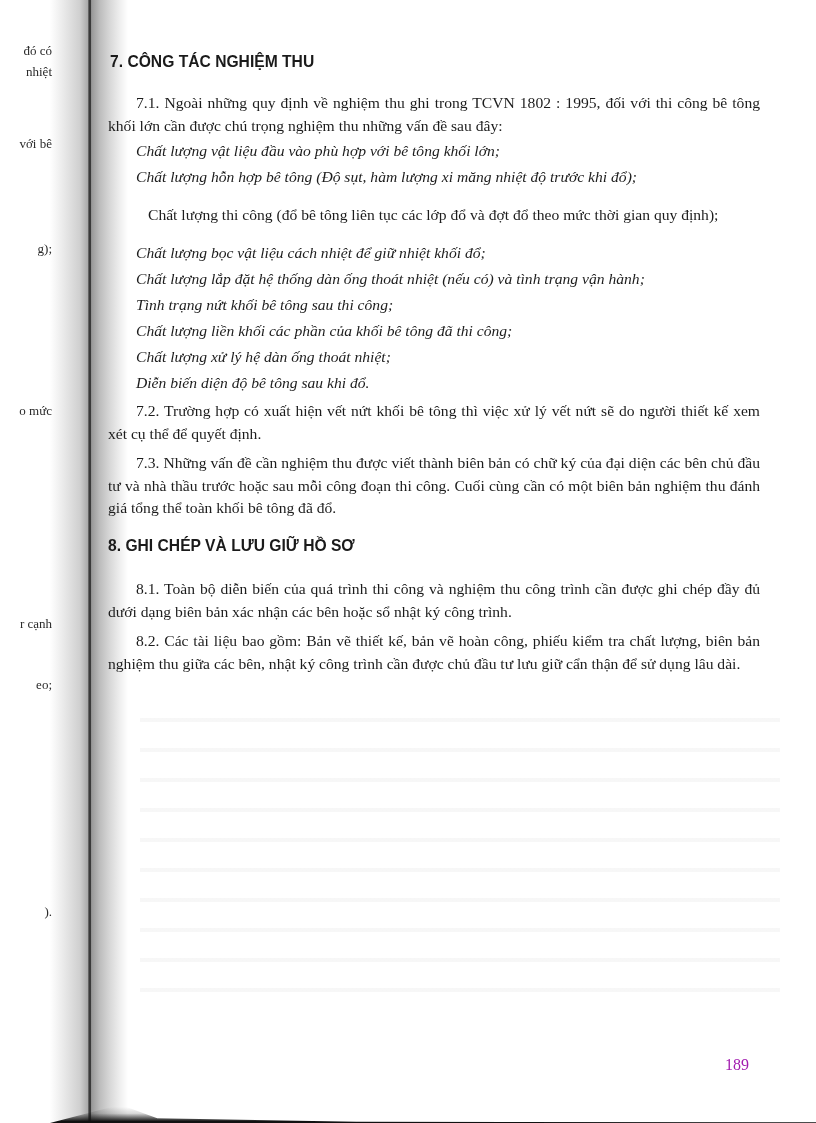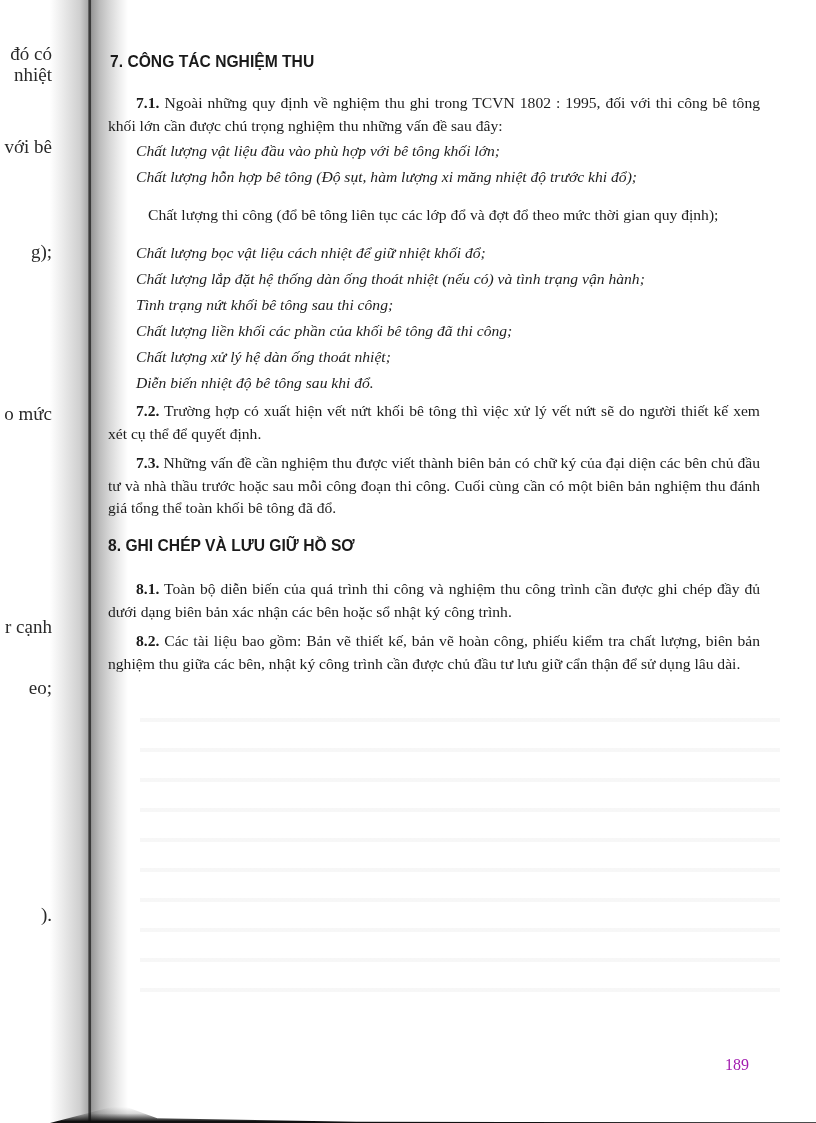--- a/index.html
+++ b/index.html
@@ -8,21 +8,21 @@
       background: #ffffff;
       font-family: "Liberation Serif", "DejaVu Serif", serif;
       color: #1c1c1c;
     }
     
     .facing-page {
       position: absolute; left: 0; top: 0; width: 90px; height: 1123px;
       background: linear-gradient(to right, #ffffff 0px, #ffffff 50px, #ececec 62px, #cfcfcf 80px, #a9a9a9 88px, #7a7a7a 90px);
     }
     .facing-line {
-      position: absolute; right: 38px; font-size: 19px; color: #2a2a2a;
+      position: absolute; right: 38px; font-size: 13px; color: #2a2a2a;
       white-space: nowrap; text-align: right;
     }
     
     .gutter {
       position: absolute; left: 88px; top: 0; width: 40px; height: 1123px;
       background: linear-gradient(to right, #5c5c5c 0px, #9a9a9a 4px, #bdbdbd 12px, #d8d8d8 22px, #efefef 32px, #ffffff 40px);
     }
     .gutter-line {
       position: absolute; left: 89px; top: 0; width: 2px; height: 1123px; background: #3a3a3a;
     }
@@ -39,21 +39,21 @@
       font-weight: bold; font-size: 17px; letter-spacing: 0px;
       color: #1a1a1a; margin: 0; transform: scaleX(0.92); transform-origin: left;
     }
     .h7 { position: absolute; top: 12px; left: 2px; }
     .h8 { position: absolute; top: 496px; left: 0; }
     .para {
       position: absolute; left: 0; width: 652px;
       font-size: 15.6px; line-height: 22.5px; text-align: justify;
       text-indent: 28px; margin: 0;
     }
-    .para b { font-weight: bold; margin-top: 32px; }
+    .para b { font-weight: normal; margin-top: 32px; }
     .item {
       position: absolute; left: 28px; font-size: 15.6px; line-height: 22.5px;
       white-space: nowrap; margin: 0; font-style: italic;
     }
     .item-wrap {
       position: absolute; left: 0; width: 652px; font-size: 15.6px;
       line-height: 22.5px; text-indent: 28px; text-align: justify; margin: 12px;
     }
     .page-number {
       position: absolute; left: 725px; top: 1056px; font-size: 16px; color: #a21caf;
@@ -90,21 +90,21 @@
   <p class="para" style="top:52px"><b>7.1.</b><span> Ngoài những quy định về nghiệm thu ghi trong TCVN 1802 : 1995, đối với thi công bê tông khối lớn cần được chú trọng nghiệm thu những vấn đề sau đây:</span></p>
 
   <p class="item" style="top:100px">Chất lượng vật liệu đầu vào phù hợp với bê tông khối lớn;</p>
   <p class="item" style="top:126px">Chất lượng hỗn hợp bê tông (Độ sụt, hàm lượng xi măng nhiệt độ trước khi đổ);</p>
   <p class="item-wrap" style="top:152px">Chất lượng thi công (đổ bê tông liên tục các lớp đổ và đợt đổ theo mức thời gian quy định);</p>
   <p class="item" style="top:202px">Chất lượng bọc vật liệu cách nhiệt để giữ nhiệt khối đổ;</p>
   <p class="item" style="top:228px">Chất lượng lắp đặt hệ thống dàn ống thoát nhiệt (nếu có) và tình trạng vận hành;</p>
   <p class="item" style="top:254px">Tình trạng nứt khối bê tông sau thi công;</p>
   <p class="item" style="top:280px">Chất lượng liền khối các phần của khối bê tông đã thi công;</p>
   <p class="item" style="top:306px">Chất lượng xử lý hệ dàn ống thoát nhiệt;</p>
-  <p class="item" style="top:332px">Diễn biến nhiệt độ bê tông sau khi đổ.</p>
+  <p class="item" style="top:332px">Diễn biến diện độ bê tông sau khi đổ.</p>
 
   <p class="para" style="top:360px"><b>7.2.</b><span> Trường hợp có xuất hiện vết nứt khối bê tông thì việc xử lý vết nứt sẽ do người thiết kế  xem  xét cụ thể để quyết định.</span></p>
 
   <p class="para" style="top:412px"><b>7.3.</b><span> Những vấn đề cần nghiệm thu được viết thành biên bản có chữ ký của đại diện các bên chủ đầu tư và nhà thầu trước hoặc sau mỗi công đoạn thi công. Cuối cùng cần có một biên bản nghiệm thu đánh giá tổng thể toàn khối bê tông đã đổ.</span></p>
 
   <h2 class="heading h8">8. GHI CHÉP VÀ LƯU GIỮ HỒ SƠ</h2>
 
   <p class="para" style="top:538px"><b>8.1.</b><span> Toàn bộ diễn biến của quá trình thi công và nghiệm thu công trình cần được ghi chép đầy đủ dưới dạng biên bản xác nhận các bên hoặc sổ nhật ký công trình.</span></p>
 
   <p class="para" style="top:590px"><b>8.2.</b><span> Các tài liệu bao gồm: Bản vẽ thiết kế, bản vẽ hoàn công, phiếu kiểm tra chất lượng, biên bản nghiệm thu giữa các bên, nhật ký công trình cần được chủ đầu tư lưu giữ cẩn thận để sử dụng lâu dài.</span></p>

